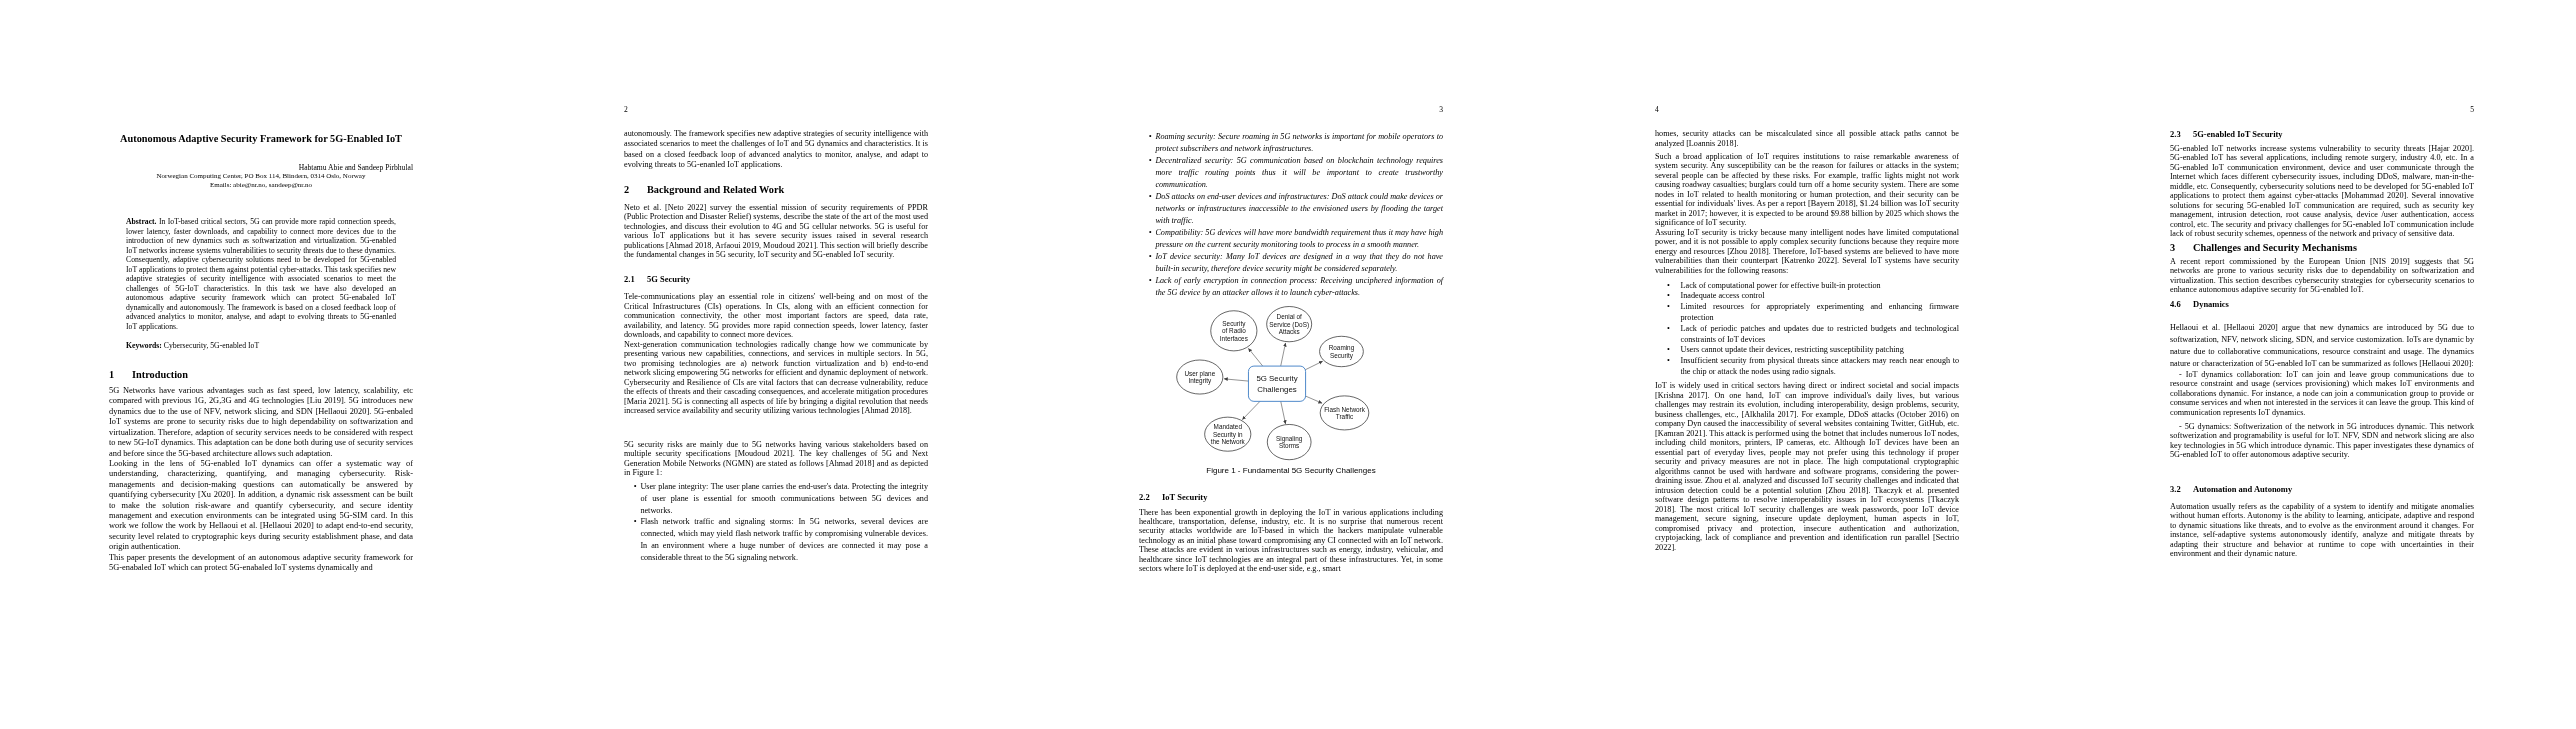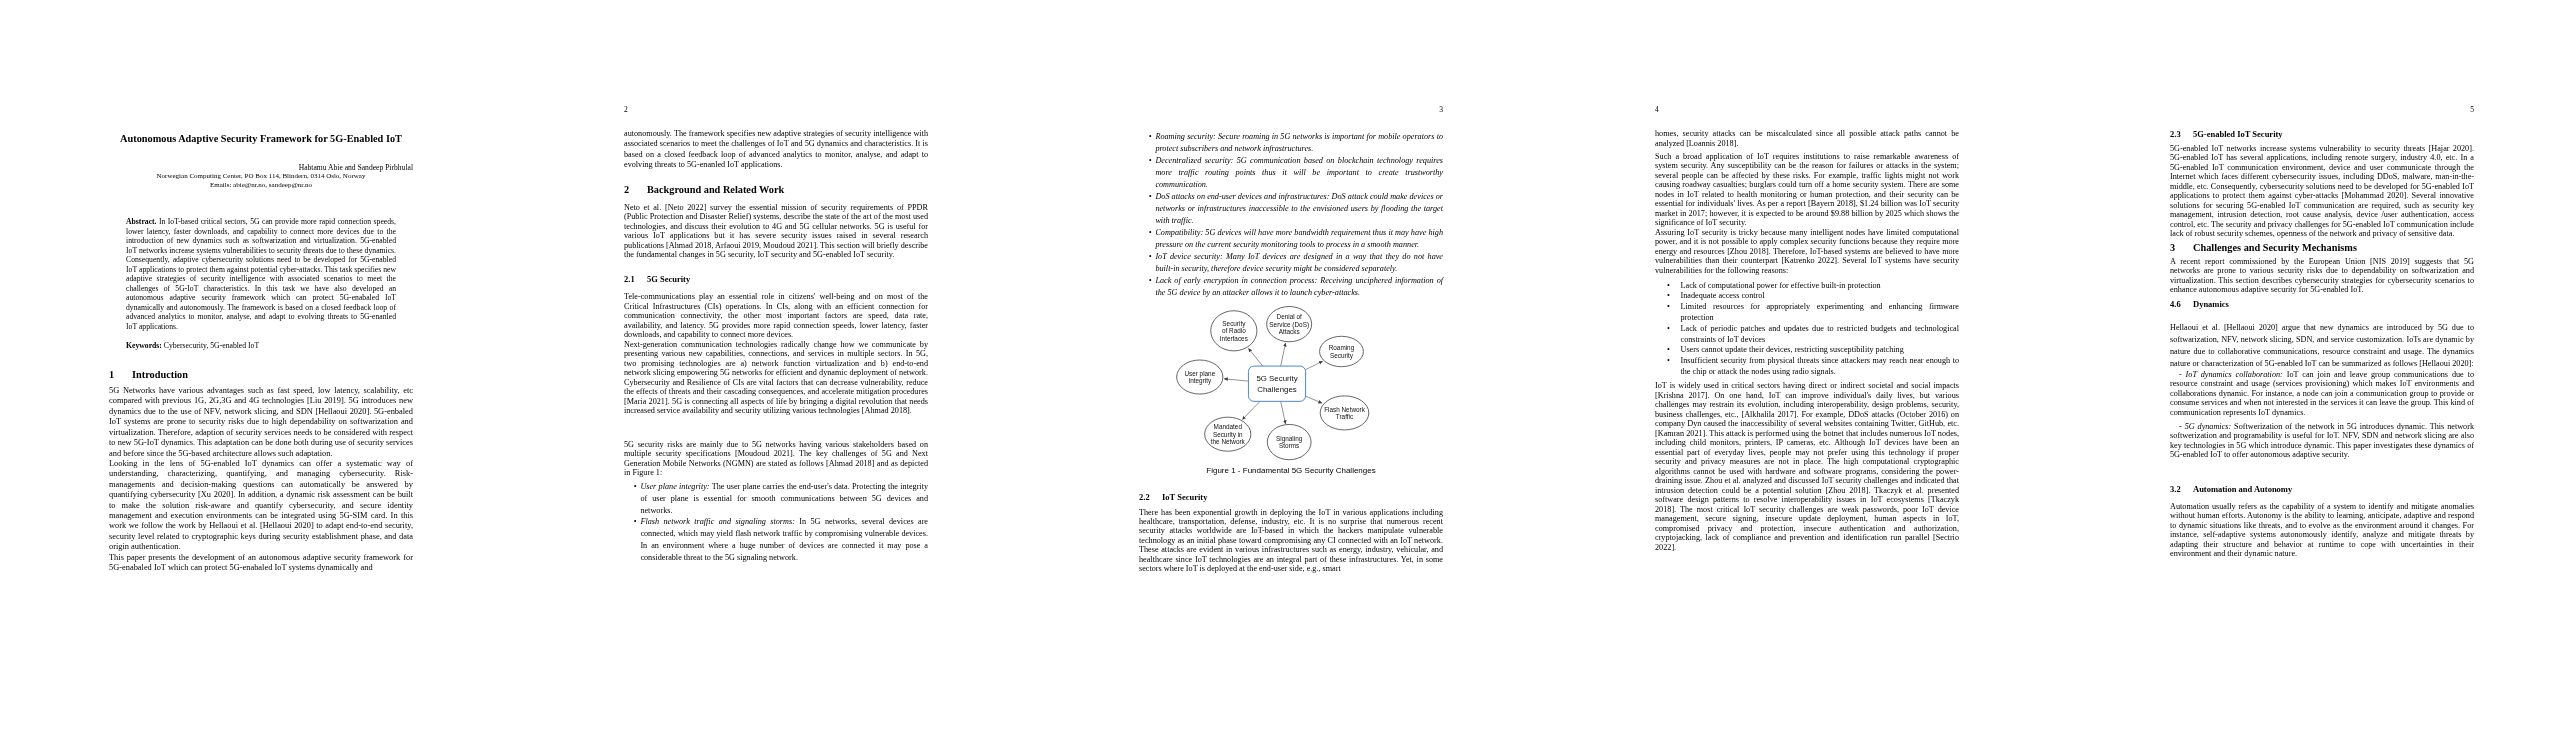--- a/index.html
+++ b/index.html
@@ -21,21 +21,21 @@
   .b{font-size:8.2px;line-height:9.5px;text-align:justify;margin:0;}
   .lh17{line-height:10.4px;}
   .lh155{line-height:9.4px;}
   .lh198{line-height:12px;}
   .blt{position:relative;padding-left:16.4px;line-height:11.8px;}
   .blt::before{content:"\2022";position:absolute;left:9.7px;}
   .blt3{font-style:italic;line-height:12px;}
   .blt4{position:relative;padding-left:25.5px;line-height:10.8px;}
   .blt4::before{content:"\2022";position:absolute;left:12px;}
   .dash{text-indent:9px;}
-  .lead{font-style:italic;}
+  .lead{}
   .figwrap{margin-top:4.9px;width:304px;}
   .figwrap svg{display:block;}
   .figcap{font-family:"Liberation Sans",sans-serif;font-size:8px;text-align:center;margin-top:4.9px;line-height:9.7px;}
   svg text{font-family:"Liberation Sans",sans-serif;font-size:10.5px;fill:#111;text-anchor:middle;}
   svg text.ctr{font-size:13px;}
   svg ellipse{fill:#fff;stroke:#2e2e2e;stroke-width:1.2;}
   svg line{stroke:#4d4d4d;stroke-width:1;}
   svg rect.ctrbox{fill:#fff;stroke:#4a86c8;stroke-width:1.6;}
 </style>
 </head>

